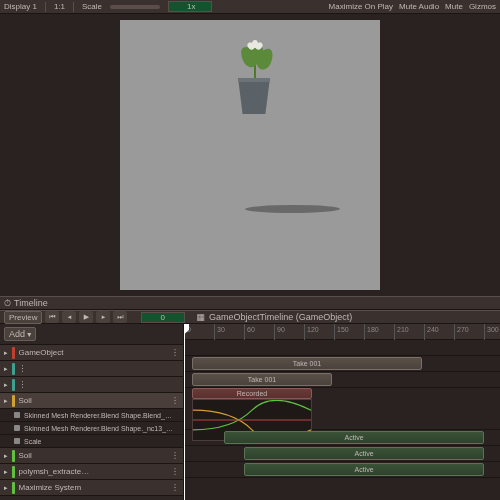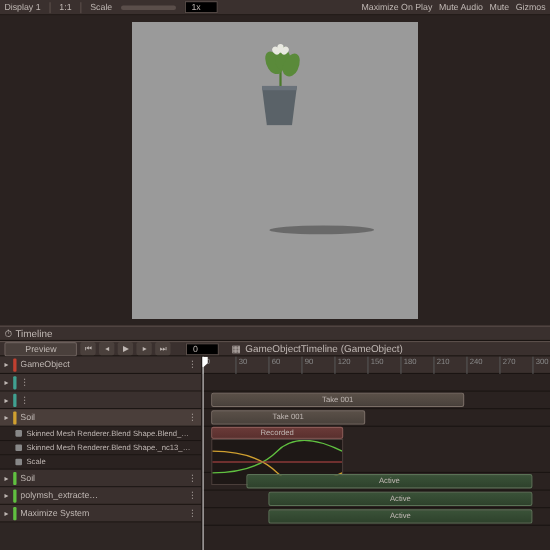--- a/index.html
+++ b/index.html
@@ -1,40 +1,40 @@
 <!DOCTYPE html>
 <html><head>
 <meta charset="utf-8">
 <style>
 *{margin:0;padding:0;box-sizing:border-box;font-family:Arial,sans-serif;font-size:9px;color:#c0b8b4}
 body{width:500px;height:500px;background:#2a2220;overflow:hidden}
 .toolbar{height:14px;background:#3a302e;display:flex;align-items:center;padding:0 4px;gap:8px;border-bottom:1px solid #1a1412}
 .toolbar .sep{width:1px;height:10px;background:#5a4e4a}
 .toolbar .right{margin-left:auto;display:flex;gap:6px}
 .toolbar span{font-size:8px}
-.input-small{background:#000000;border:1px solid #5a4e4a;padding:0 5px;font-size:8px;width:30px}
+.input-small{background:#14532d;border:1px solid #5a4e4a;padding:0 18px;font-size:8px;width:44px}
 .viewport{height:282px;background:#2a2220;display:flex;justify-content:center;align-items:center;padding:6px 0}
 .game-area{width:260px;height:270px;background:#9a9a9a;position:relative}
 .pot{position:absolute;left:115px;top:58px;width:38px;height:36px;background:#5a6268;clip-path:polygon(8% 0,92% 0,80% 100%,20% 100%);border-radius:2px}
 .pot::before{content:"";position:absolute;top:-4px;left:-2px;width:42px;height:8px;background:#6a727a;border-radius:2px}
 .plant{position:absolute;left:120px;top:22px;width:30px;height:40px}
 .leaf{position:absolute;width:14px;height:22px;background:#5a8a3a;border-radius:50% 50% 50% 50% / 60% 60% 40% 40%}
 .l1{left:2px;top:4px;transform:rotate(-30deg)}
 .l2{left:10px;top:0;transform:rotate(-5deg)}
 .l3{left:18px;top:6px;transform:rotate(25deg)}
 .flower{position:absolute;left:8px;top:-2px;width:14px;height:12px}
 .petal{position:absolute;width:6px;height:8px;background:#e8e8e0;border-radius:50%}
 .p1{left:0;top:2px;transform:rotate(-40deg)}
 .p2{left:4px;top:0}
 .p3{left:8px;top:2px;transform:rotate(40deg)}
 .stem{position:absolute;left:14px;top:18px;width:2px;height:22px;background:#4a7a2a}
 .shadow{position:absolute;left:125px;top:185px;width:95px;height:8px;background:#4a4a4a;border-radius:50%;opacity:.6;transform:skewX(-20deg)}
 .timeline-header{height:14px;background:#3a302e;display:flex;align-items:center;padding:0 4px;gap:3px;border-top:1px solid #5a4e4a;border-bottom:1px solid #1a1412}
 .icon-btn{width:14px;height:12px;background:#4a403c;border:none;border-radius:2px;display:inline-flex;align-items:center;justify-content:center;font-size:7px;cursor:pointer}
-.add-btn{background:#4a403c;border:1px solid #6a5e5a;padding:1px 18px;font-size:8px;border-radius:2px}
+.add-btn{background:#4a403c;border:1px solid #6a5e5a;padding:1px 4px;font-size:8px;border-radius:2px}
 .timeline-asset{margin-left:8px;display:flex;align-items:center;gap:4px;font-size:8px}
 .timeline-body{display:flex;height:190px}
 .hierarchy{width:184px;background:#2e2624;border-right:1px solid #1a1412;overflow:hidden}
 .add-row{padding:3px 4px;border-bottom:1px solid #1a1412}
 .track-item{height:16px;display:flex;align-items:center;padding:0 4px;gap:4px;border-bottom:1px solid #1a1412;background:#3a302e}
 .track-item.sel{background:#4a3e3a}
 .color-bar{width:3px;height:12px;border-radius:1px}
 .red{background:#c04030}.teal{background:#40a090}.yellow{background:#d0a030}.green{background:#60c040}
 .track-label{flex:1;overflow:hidden;white-space:nowrap;text-overflow:ellipsis;font-size:8px}
 .sub-item{height:13px;padding-left:14px;display:flex;align-items:center;font-size:7px;background:#2a2220;border-bottom:1px solid #1a1412;white-space:nowrap;overflow:hidden}
@@ -105,20 +105,21 @@
   <span style="width:8px"></span>
   <span class="input-small">0</span>
   <div class="timeline-asset">
     <span>▦</span>
     <span>GameObjectTimeline (GameObject)</span>
   </div>
 </div>
 
 <div class="timeline-body">
   <div class="hierarchy">
+    <div class="add-row"><button class="add-btn"><span>Add</span> ▾</button></div>
     <div id="tracks">
         <div class="track-item">
           <span style="font-size:7px">▸</span>
           <div class="color-bar red"></div>
           <span class="track-label">GameObject</span>
           <span style="font-size:8px">⋮</span>
         </div>
         <div class="track-item">
           <span style="font-size:7px">▸</span>
           <div class="color-bar teal"></div>

